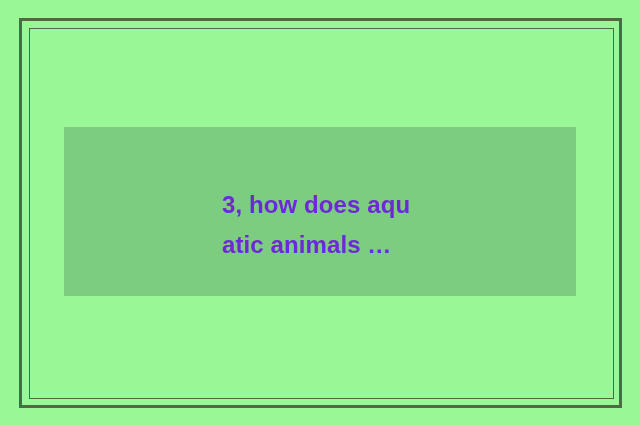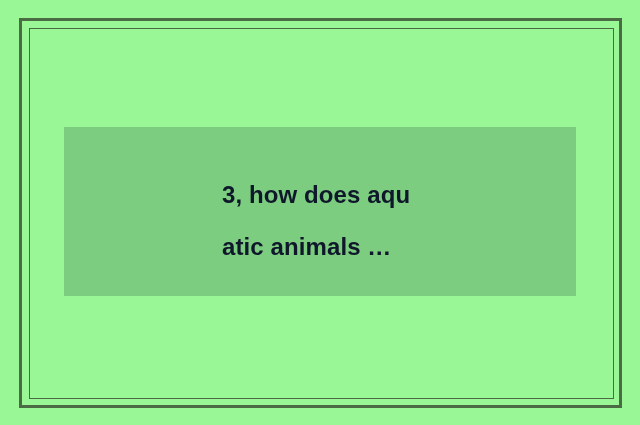--- a/index.html
+++ b/index.html
@@ -50,26 +50,26 @@
     top: 127px;
     width: 512px;
     height: 169px;
     background: #7ccd80;
     box-sizing: border-box;
   }
 
   #caption-text {
     position: absolute;
     left: 158px;
-    top: 42px;
+    top: 58px;
     width: 330px;
-    color: #0f172a;
+    color: #6d28d9;
     font-size: 24px;
     font-weight: bold;
-    line-height: 52px;
+    line-height: 40px;
     letter-spacing: 0.1px;
     white-space: pre-line;
     font-family: "Liberation Sans", sans-serif;
   }
 </style>
 </head>
 <body>
 
 <div id="stage">
 

